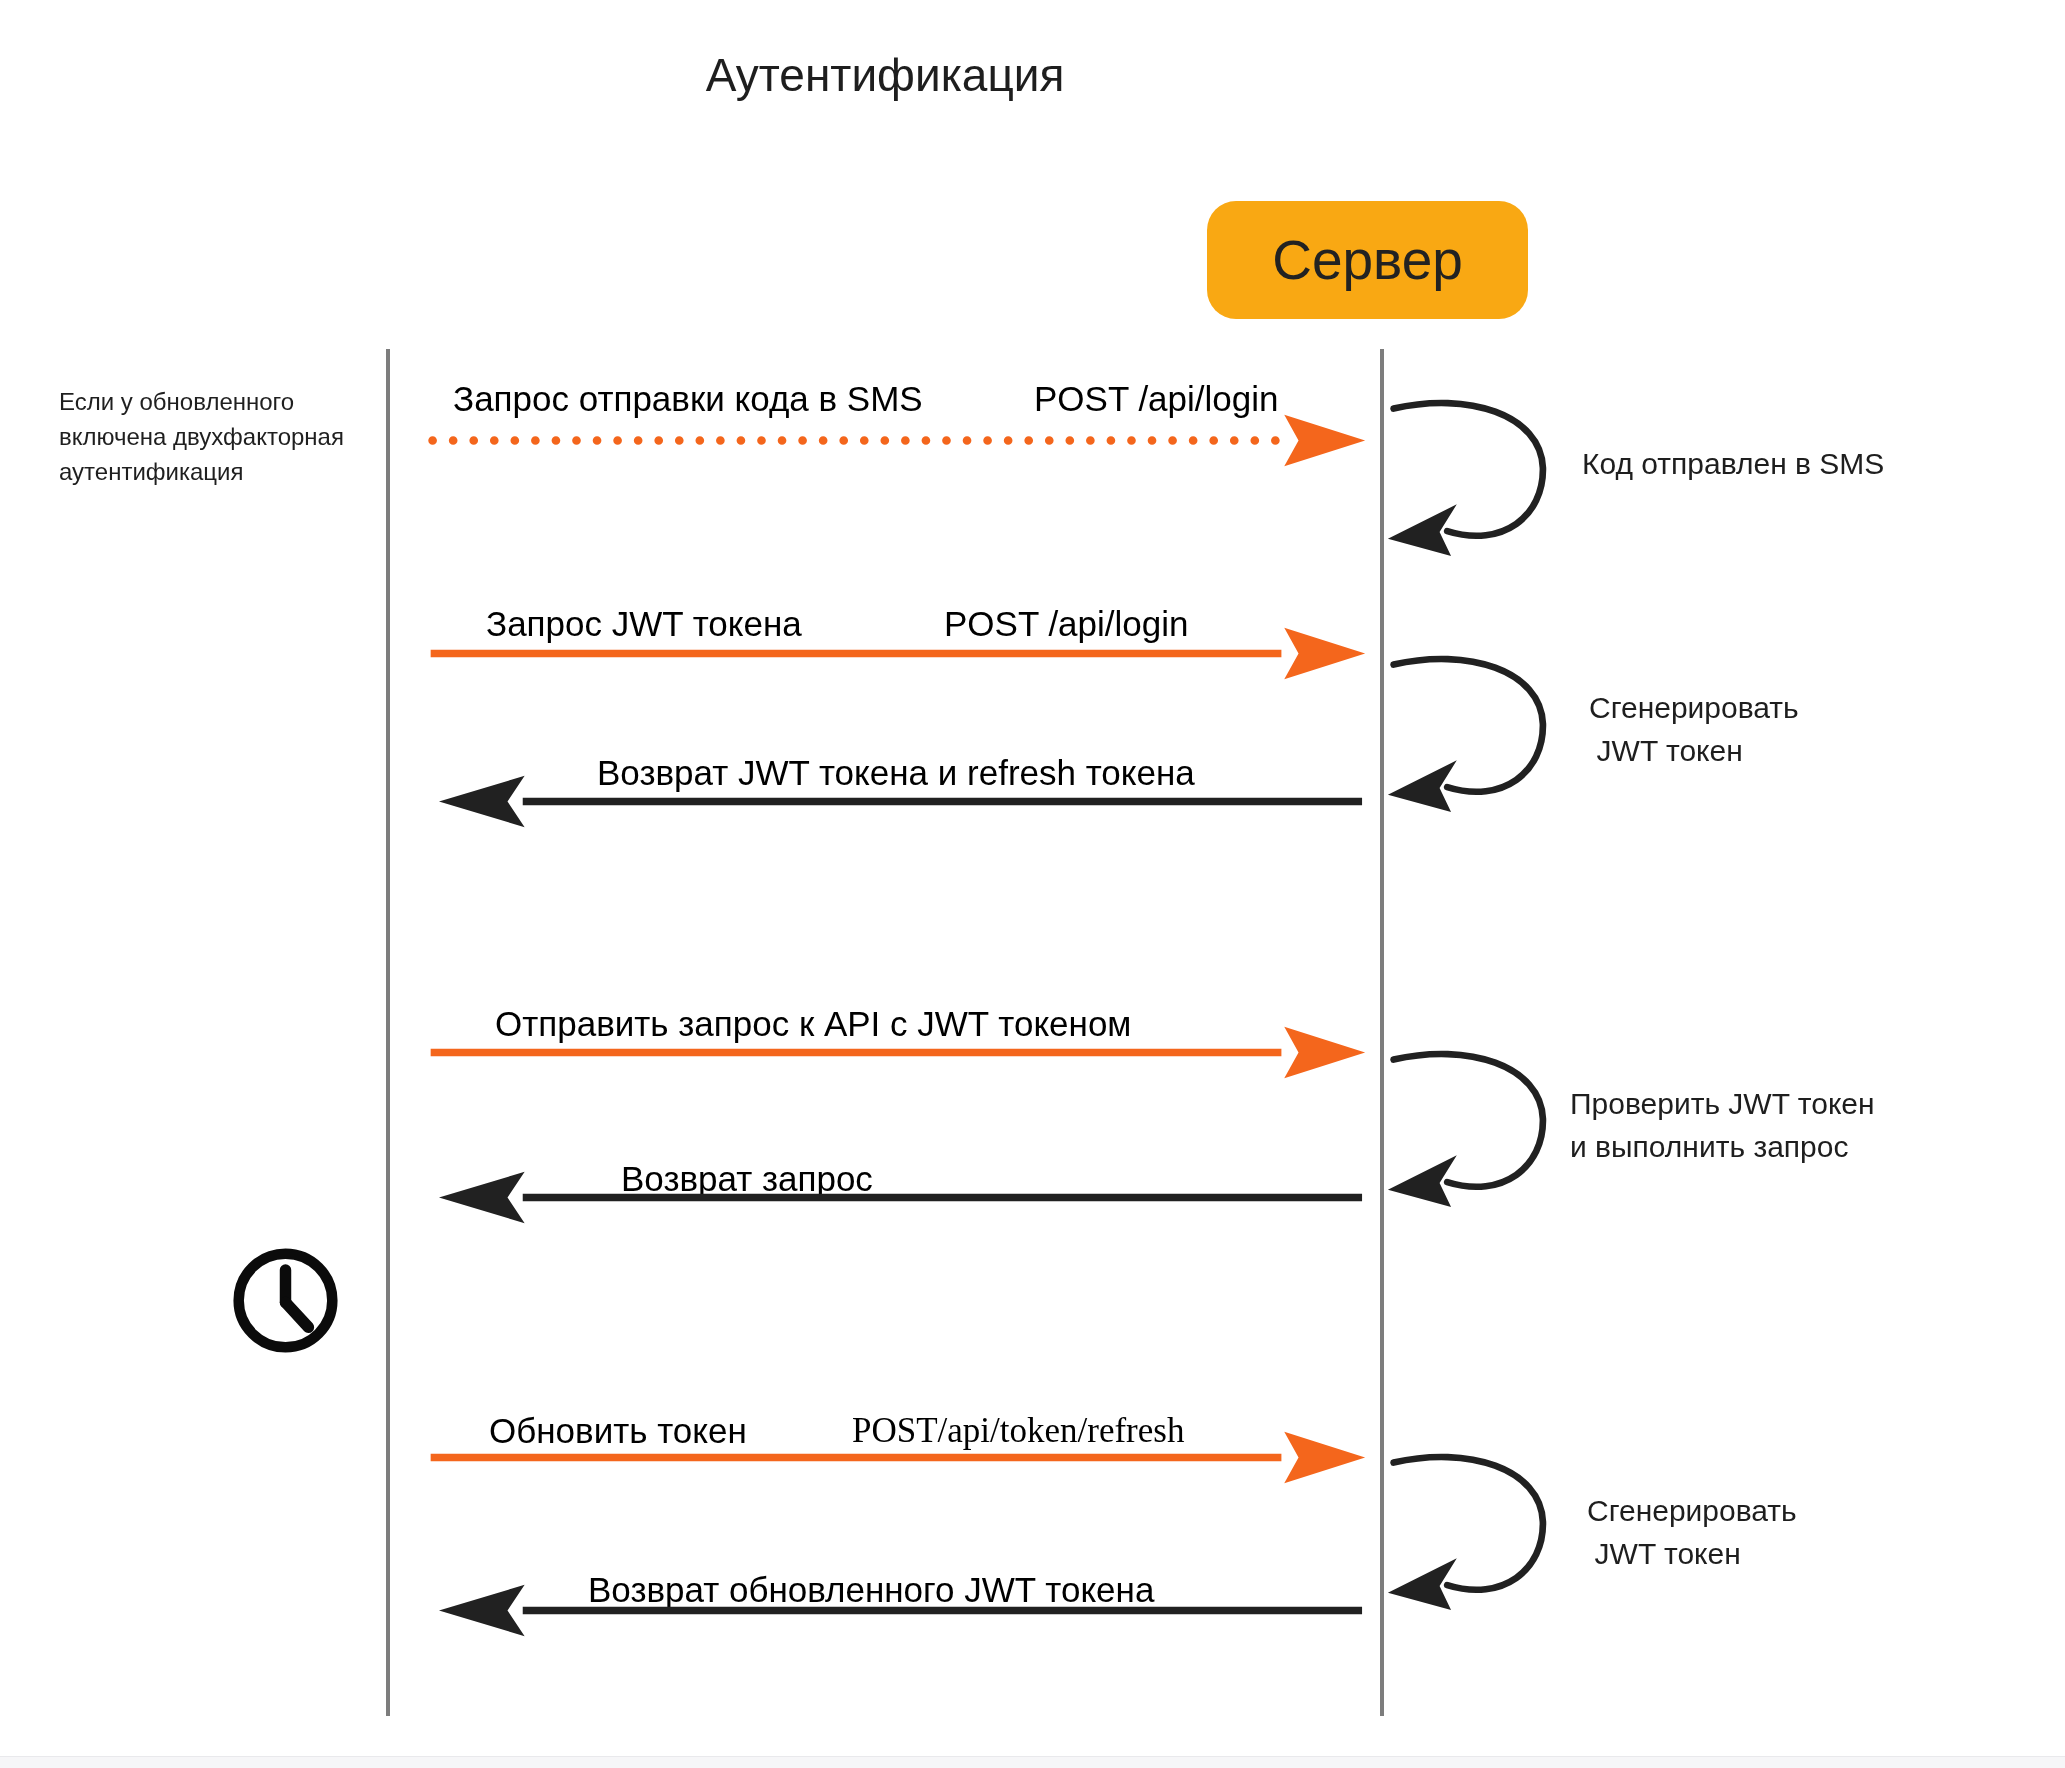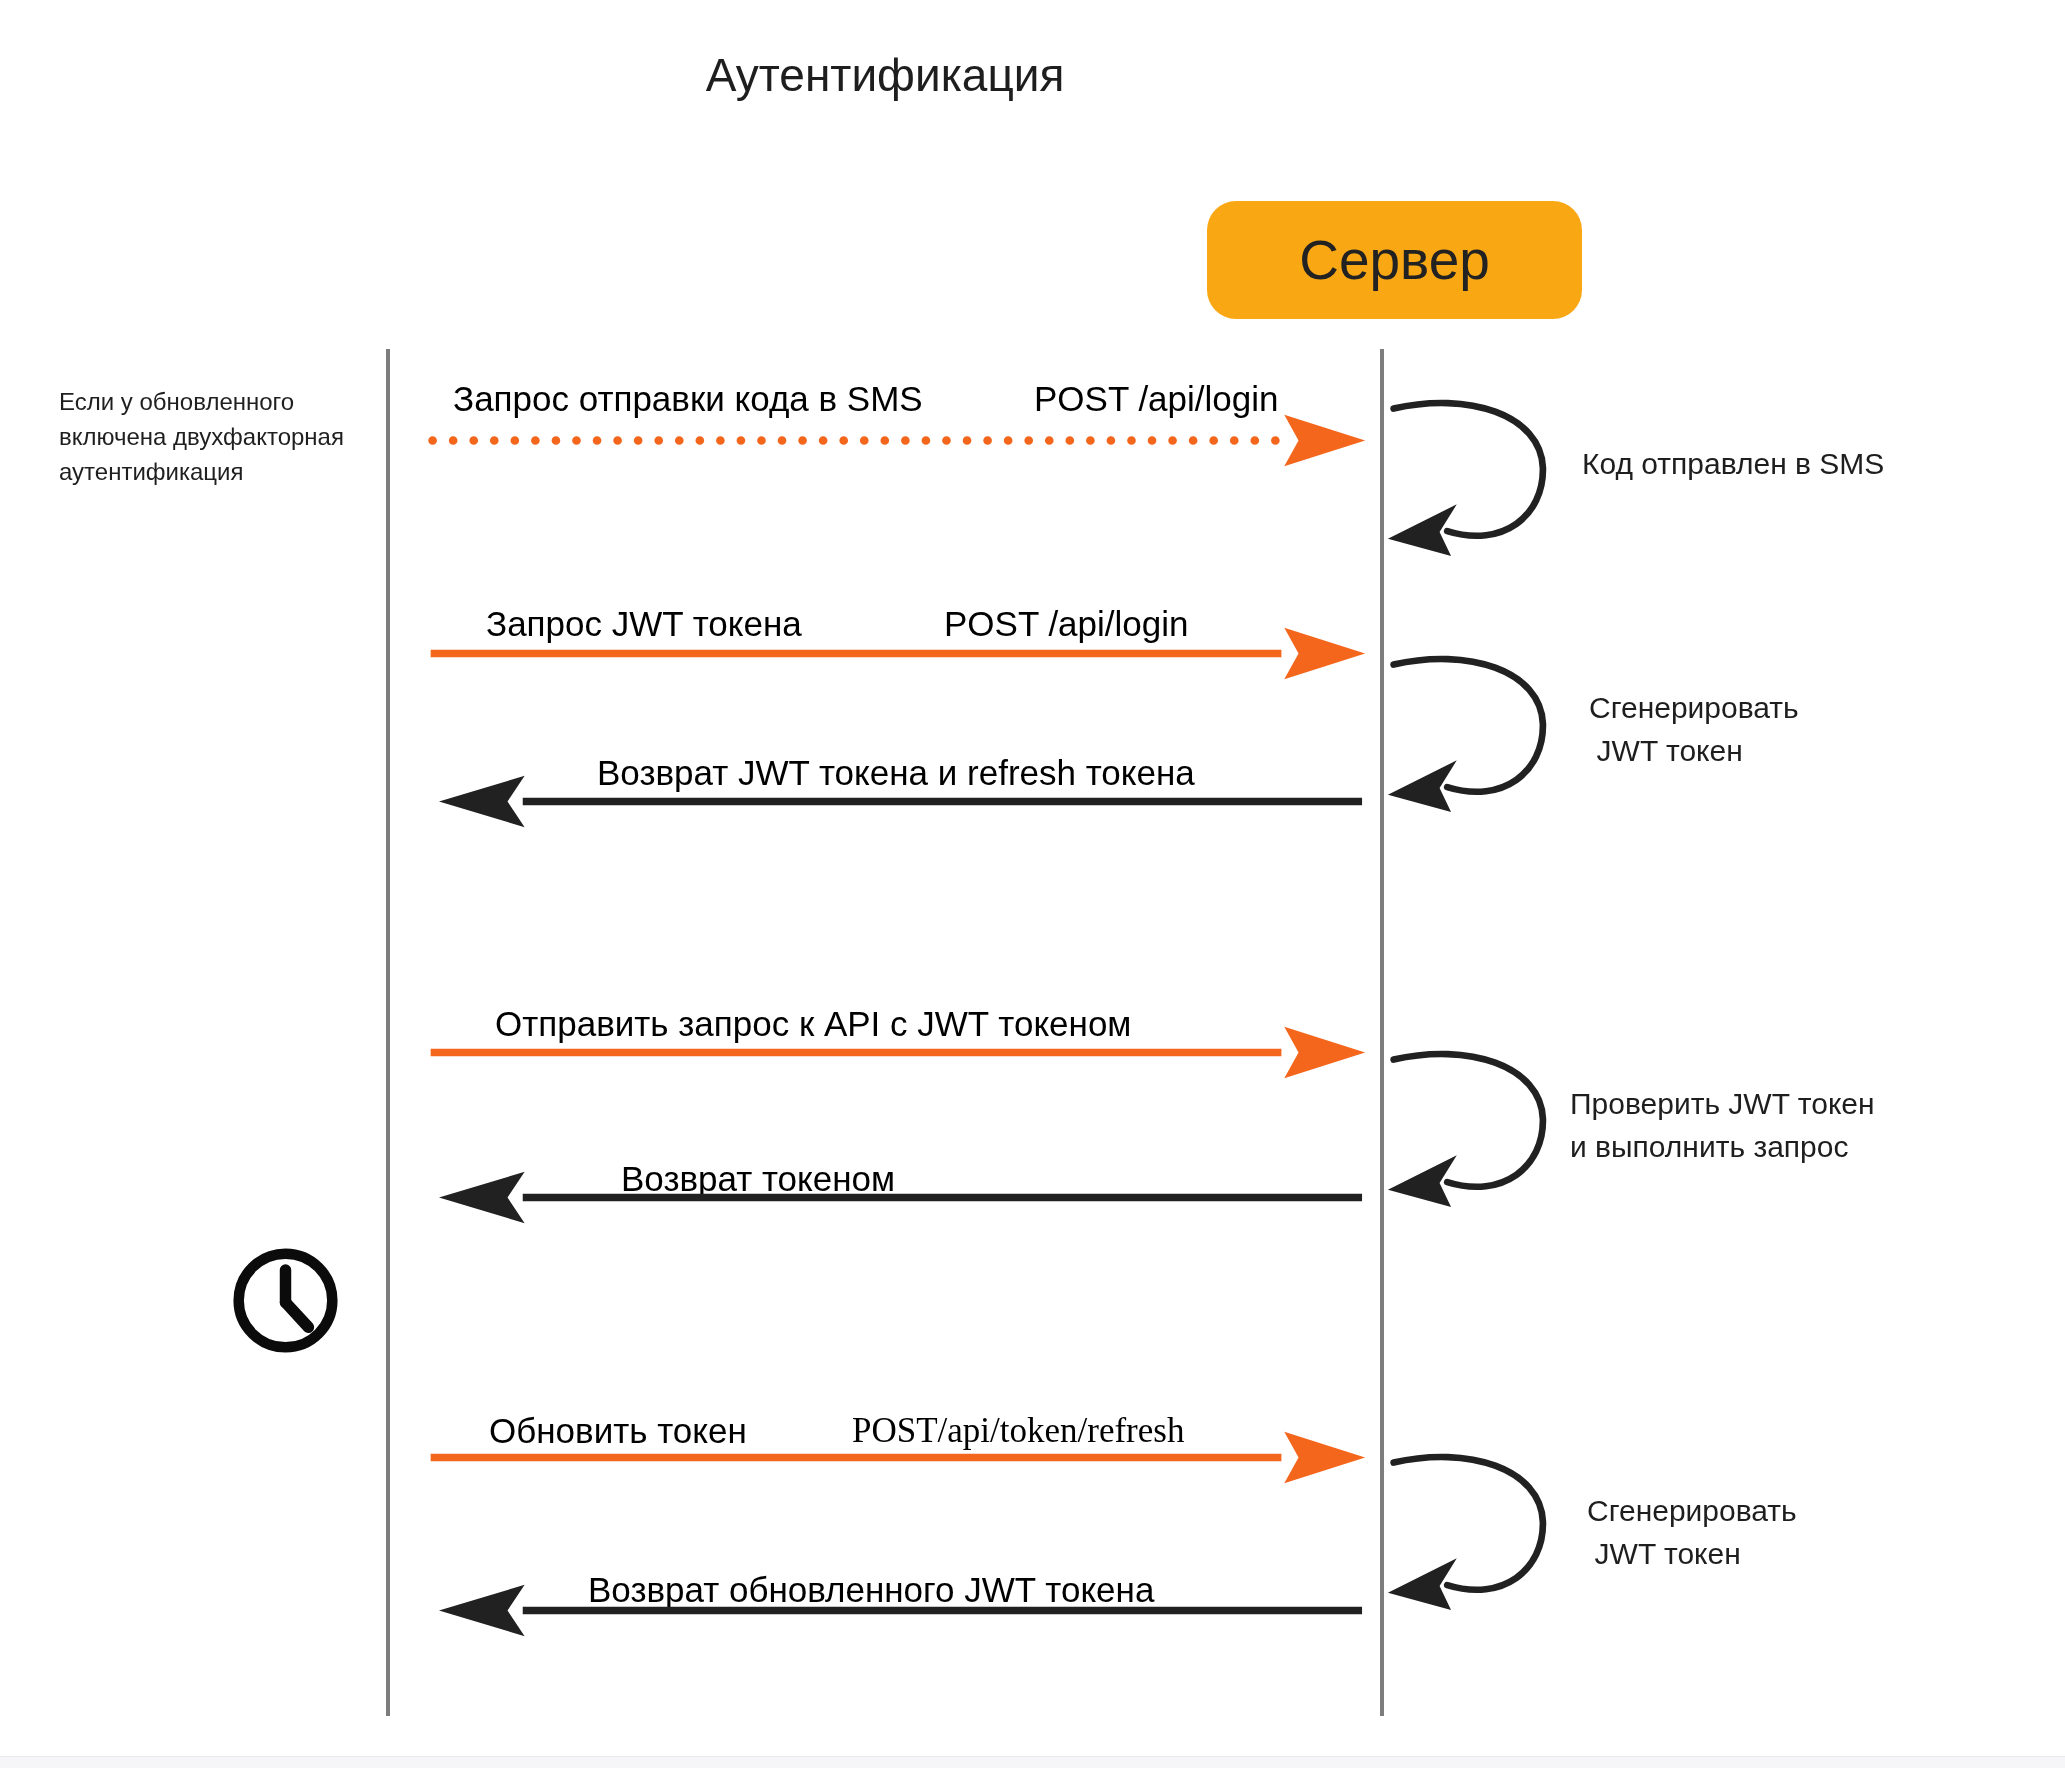--- a/index.html
+++ b/index.html
@@ -13,21 +13,21 @@
   }
   .actor {
     position:absolute; display:flex; align-items:center; justify-content:center;
     font-size:55px; border-radius:29px; box-sizing:border-box; color:#222;
   }
   .actor-browser {
     left:229px; top:203px; width:321px; height:115px;
     background:#F7F2E8; border:8.6px solid #F4661C;
   }
   .actor-server {
-    left:1207px; top:201px; width:375px; height:118px;
+    left:1207px; top:201px; width:321px; height:118px;
     background:#F9A813;
   }
   .lifeline { position:absolute; top:349px; width:3.8px; height:1367px; background:#7d7d7d; }
   .lifeline-left  { left:386px; }
   .lifeline-right { left:1380px; }
   .note { position:absolute; left:59px; top:384px; font-size:24px; line-height:35px; color:#1f1f1f; }
   .msg-label { position:absolute; font-size:35px; white-space:nowrap; color:#000000; }
   .loop-label { position:absolute; font-size:30px; line-height:43px; white-space:nowrap; color:#1e1e1e; }
   .loop-label .indent { padding-left:7.6px; }
   .arrow-svg, .loop-svg, .clock-svg { position:absolute; display:block; }
@@ -101,21 +101,21 @@
 
   <svg class="loop-svg" style="left:1386px; top:1048px;" width="177" height="161" viewBox="0 0 185 168">
     <path d="M 8 12 C 85 -6 162 18 164 74 C 165 124 122 158 64 140" fill="none" stroke="#212121" stroke-width="7" stroke-linecap="round"></path>
     <polygon points="2,148 74,112 56,141 68,166" fill="#212121"></polygon>
   </svg>
   <div class="loop-label" style="left:1570px; top:1082px;">
     <div>Проверить JWT токен</div>
     <div>и выполнить запрос</div>
   </div>
 
-  <div class="msg-label" style="left:621px; top:1159px;">Возврат токеном</div>
+  <div class="msg-label" style="left:621px; top:1159px;">Возврат запрос</div>
   <svg class="arrow-svg" style="left:435px; top:1168px;" width="932" height="59" viewBox="0 0 975 62">
     <line x1="90" y1="31" x2="972" y2="31" stroke="#212121" stroke-width="8"></line>
     <polygon points="2,31 92,4 74,31 92,58" fill="#212121"></polygon>
   </svg>
 
   <svg class="clock-svg" style="left:232px; top:1247px;" width="107" height="107" viewBox="0 0 112 112">
     <circle cx="56" cy="56" r="49" fill="none" stroke="#0b0b0b" stroke-width="11"></circle>
     <path d="M 56 58 L 56 24" fill="none" stroke="#0b0b0b" stroke-width="12" stroke-linecap="round"></path>
     <path d="M 56 58 L 80 84" fill="none" stroke="#0b0b0b" stroke-width="12" stroke-linecap="round"></path>
   </svg>

